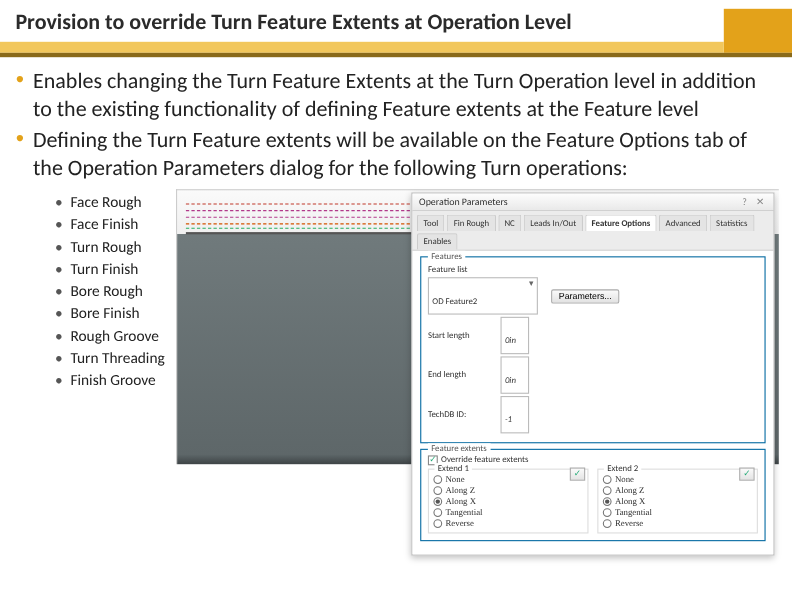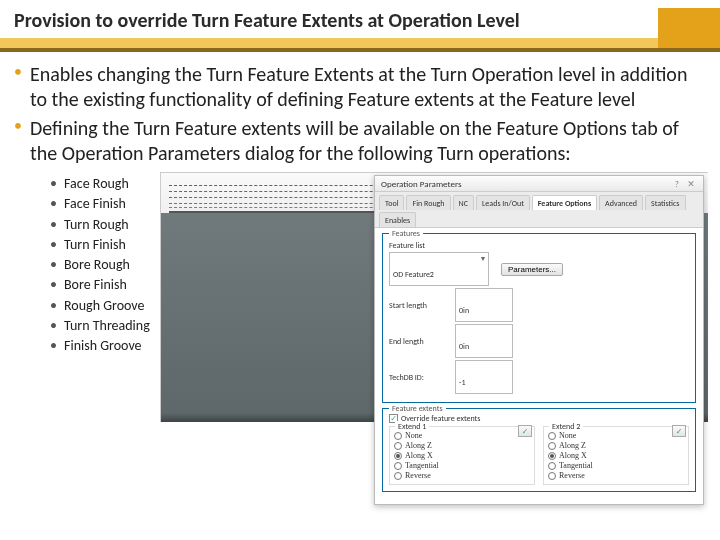--- a/index.html
+++ b/index.html
@@ -39,21 +39,21 @@
   .tab.active { background: #fff; font-weight: 600; }
   .dialog-body { padding: 5px 7px 7px 7px; background: #fff; }
   .group { border: 1px solid #0369a1; padding: 4px 6px 6px 6px; margin-bottom: 5px; position: relative; }
   .group-title { position: absolute; top: -6px; left: 6px; background: #fff; padding: 0 3px; font-size: 8px; color: #555; }
   .row { display: flex; align-items: center; gap: 4px; margin: 2px 0; }
   .row label { width: 62px; font-size: 8px; }
   .combo, .txt { border: 1px solid #bbb; background: #fff; font-size: 8px; padding: 16px 3px; height: 13px; }
   .combo { width: 100px; position: relative; }
   .combo::after { content: "▾"; position: absolute; right: 3px; top: 0; color: #666; }
   .btn-sm { background: linear-gradient(#fafafa,#e2e2e2); border: 1px solid #aaa; font-size: 8px; padding: 1px 6px; border-radius: 2px; margin-left: 8px; }
-  .txt { width: 58px; }
+  .txt { width: 26px; font-style: italic; }
   .chk { display: flex; align-items: center; gap: 3px; font-size: 8px; }
   .chk .box { width: 9px; height: 9px; border: 1px solid #888; background: #fff; display: inline-flex; align-items: center; justify-content: center; font-size: 8px; color: #2a7; }
   .radio-row { display: flex; align-items: center; gap: 3px; font-size: 8px; margin: 1px 0; font-family: Liberation Serif, serif; }
   .radio { width: 8px; height: 8px; border: 1px solid #777; border-radius: 50%; display: inline-flex; align-items: center; justify-content: center; }
   .radio.sel::after { content: ""; width: 4px; height: 4px; background: #555; border-radius: 50%; }
   .extents-cols { display: flex; gap: 8px; margin-top: 3px; }
   .ext-col { flex: 1; border: 1px solid #ddd; padding: 3px 4px; position: relative; }
   .ext-col-title { position: absolute; top: -6px; left: 5px; background: #fff; padding: 0 3px; font-size: 8px; }
   .ext-pick { position: absolute; top: -2px; right: 2px; width: 14px; height: 12px; border: 1px solid #aaa; background: linear-gradient(#fafafa,#e4e4e4); font-size: 8px; text-align: center; line-height: 10px; color: #2a7; }
 

